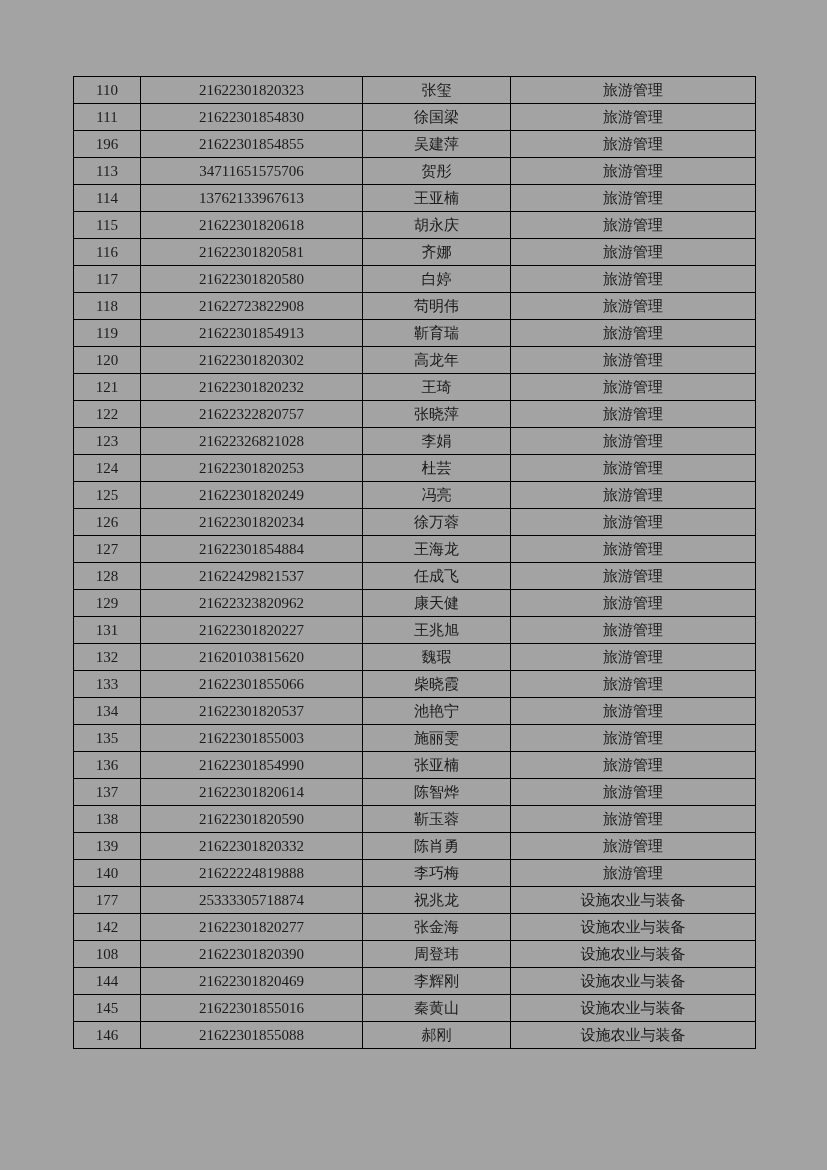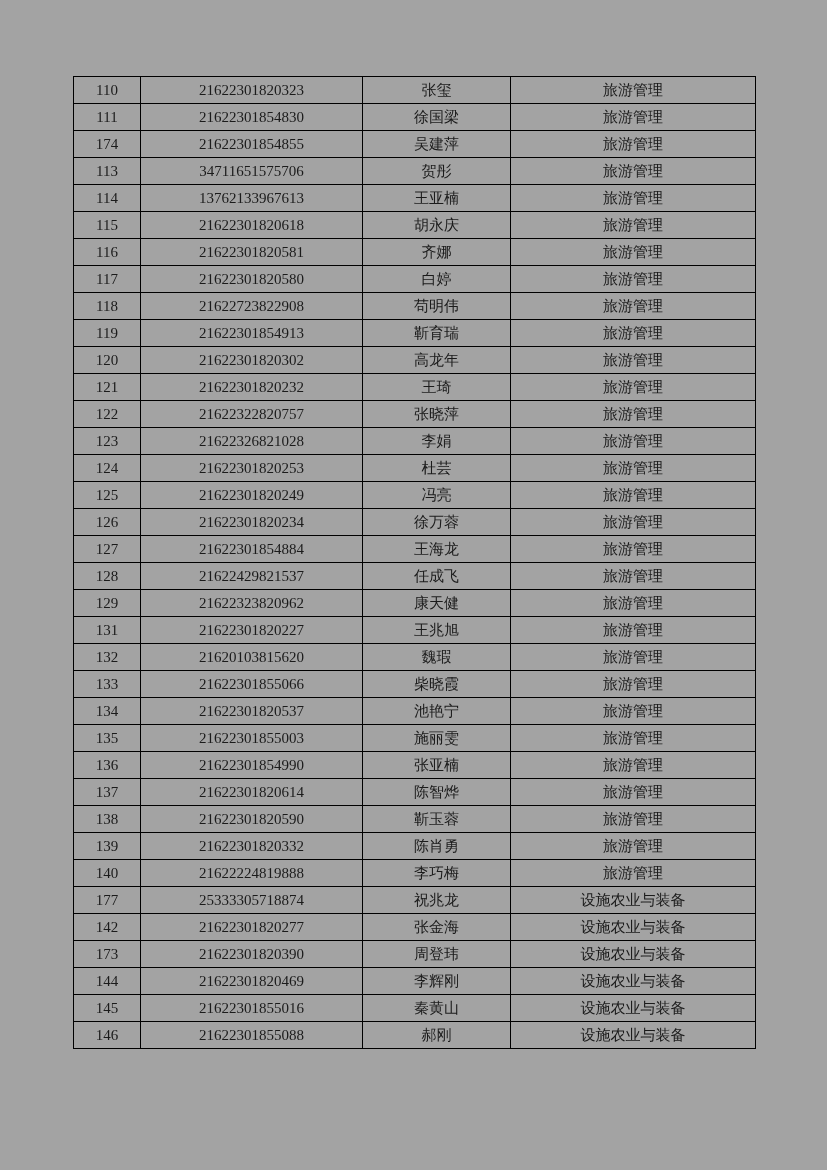--- a/index.html
+++ b/index.html
@@ -71,21 +71,21 @@
   </tr>
 
   <tr>
     <td>111</td>
     <td>21622301854830</td>
     <td>徐国梁</td>
     <td>旅游管理</td>
   </tr>
 
   <tr>
-    <td>174</td>
+    <td>196</td>
     <td>21622301854855</td>
     <td>吴建萍</td>
     <td>旅游管理</td>
   </tr>
 
   <tr>
     <td>113</td>
     <td>34711651575706</td>
     <td>贺彤</td>
     <td>旅游管理</td>
@@ -282,21 +282,21 @@
   </tr>
 
   <tr>
     <td>142</td>
     <td>21622301820277</td>
     <td>张金海</td>
     <td>设施农业与装备</td>
   </tr>
 
   <tr>
-    <td>173</td>
+    <td>108</td>
     <td>21622301820390</td>
     <td>周登玮</td>
     <td>设施农业与装备</td>
   </tr>
 
   <tr>
     <td>144</td>
     <td>21622301820469</td>
     <td>李辉刚</td>
     <td>设施农业与装备</td>

